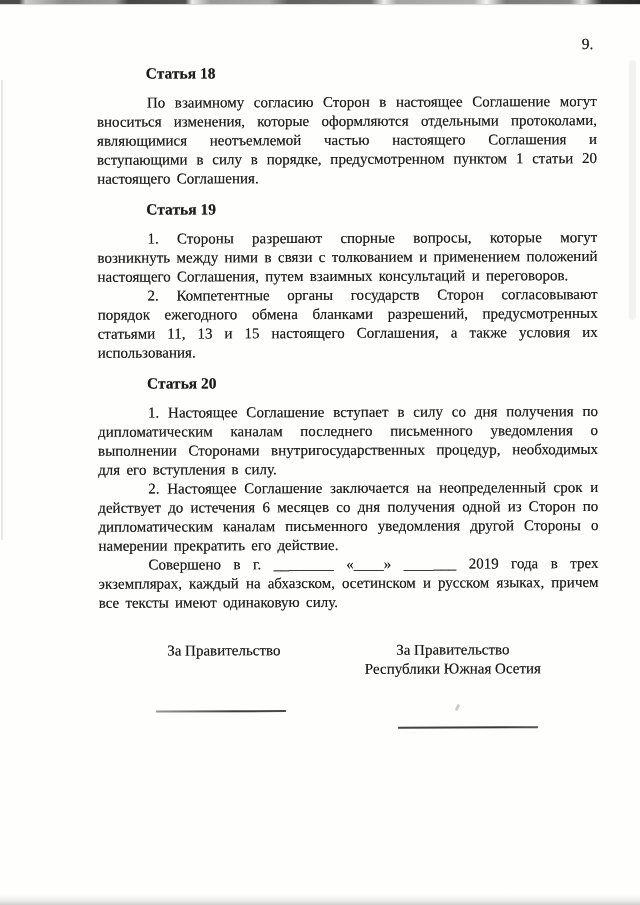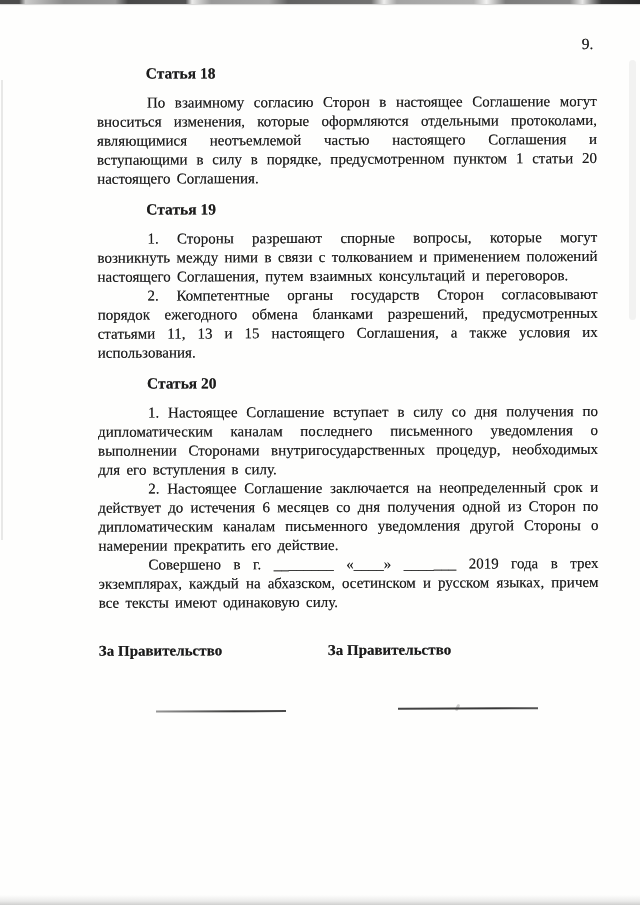--- a/index.html
+++ b/index.html
@@ -82,21 +82,22 @@
     text-indent:50px;
     word-spacing:2.5px;
   }
   .sig-row{
     position:absolute;left:98px;top:641px;width:500px;
     display:flex;
     font-size:15px;line-height:19px;
   }
   .sig-block{
     width:250px;
-    font-weight:bold;
+    text-align:center;
+    font-weight:normal;
   }
   .sig-right{margin-left:-21px;}
   .sig-line{
     height:2px;margin:50px auto 0;
   }
   .sig-left .sig-line{
     width:130px;
     background:linear-gradient(90deg, rgba(95,95,95,.65), #3d3d3d 60%, #4a4a4a);
     transform:translateX(-3px);
   }
@@ -145,19 +146,20 @@
 
     <div class="sig-row">
 
       <div class="sig-block sig-left">
         <div class="sig-text">За Правительство</div>
         <div class="sig-line"></div>
       </div>
 
       <div class="sig-block sig-right">
         <div class="sig-text">За Правительство</div>
+        <div class="sig-text">Республики Южная Осетия</div>
         <div class="sig-line"></div>
       </div>
 
     </div>
 
   </div>
 </div>
 
 </body></html>

